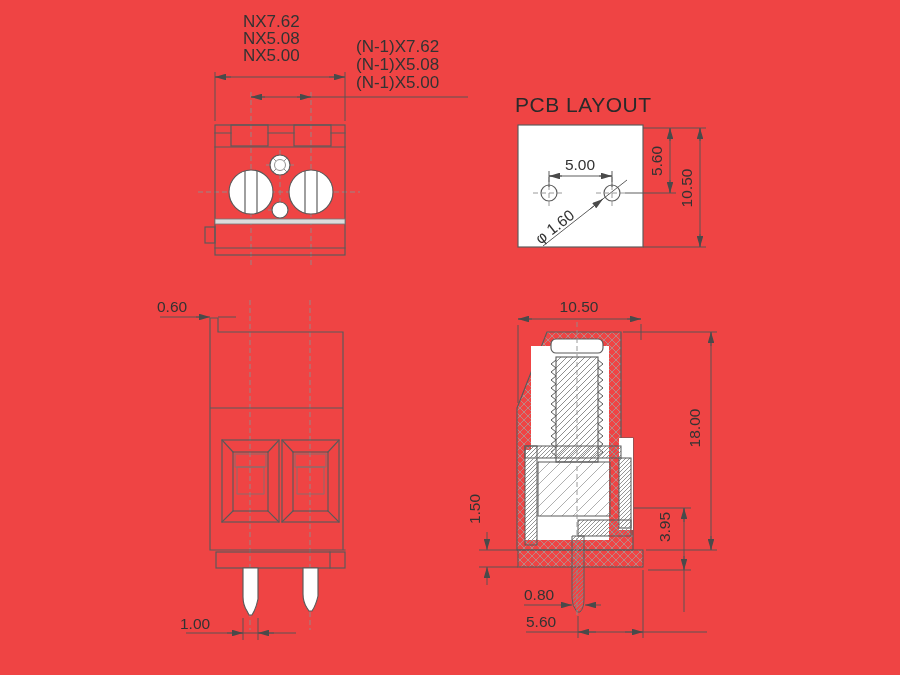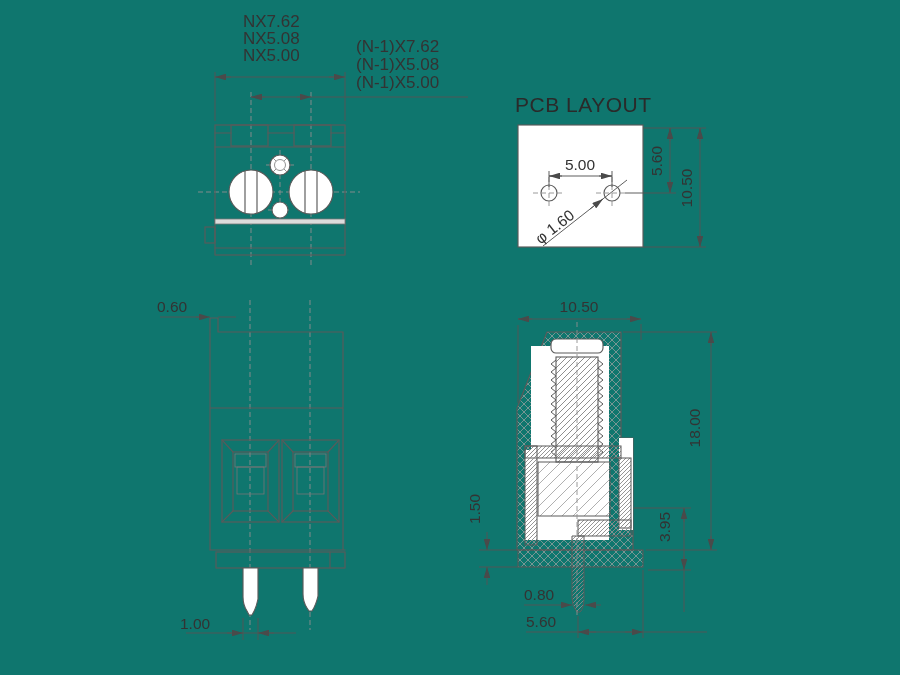--- a/index.html
+++ b/index.html
@@ -1,16 +1,16 @@
 <!DOCTYPE html>
 <html><head>
 <meta charset="utf-8">
 <style>
   html,body{margin:0;padding:0;background:#ffffff;}
-  #stage{position:relative;width:900px;height:675px;background:#0f766e;overflow:hidden;
+  #stage{position:relative;width:900px;height:675px;background:#ef4444;overflow:hidden;
          font-family:"Liberation Sans", sans-serif;}
   svg{position:absolute;left:0;top:0;}
   .ln{stroke:#5a5a5a;stroke-width:1.15;fill:none;stroke-linecap:square;}
   .lnw{stroke:#5a5a5a;stroke-width:1.15;fill:#ffffff;}
   .thin{stroke:#777;stroke-width:0.8;fill:none;}
   .cl{stroke:#8f8f8f;stroke-width:0.9;fill:none;stroke-dasharray:5 3;}
   .dim{stroke:#555;stroke-width:0.95;fill:none;}
   .txt{font-size:17px;fill:#333;}
   .dtxt{font-size:15.5px;fill:#333;}
   .title{font-size:21px;fill:#2a2a2a;letter-spacing:0.5px;}

